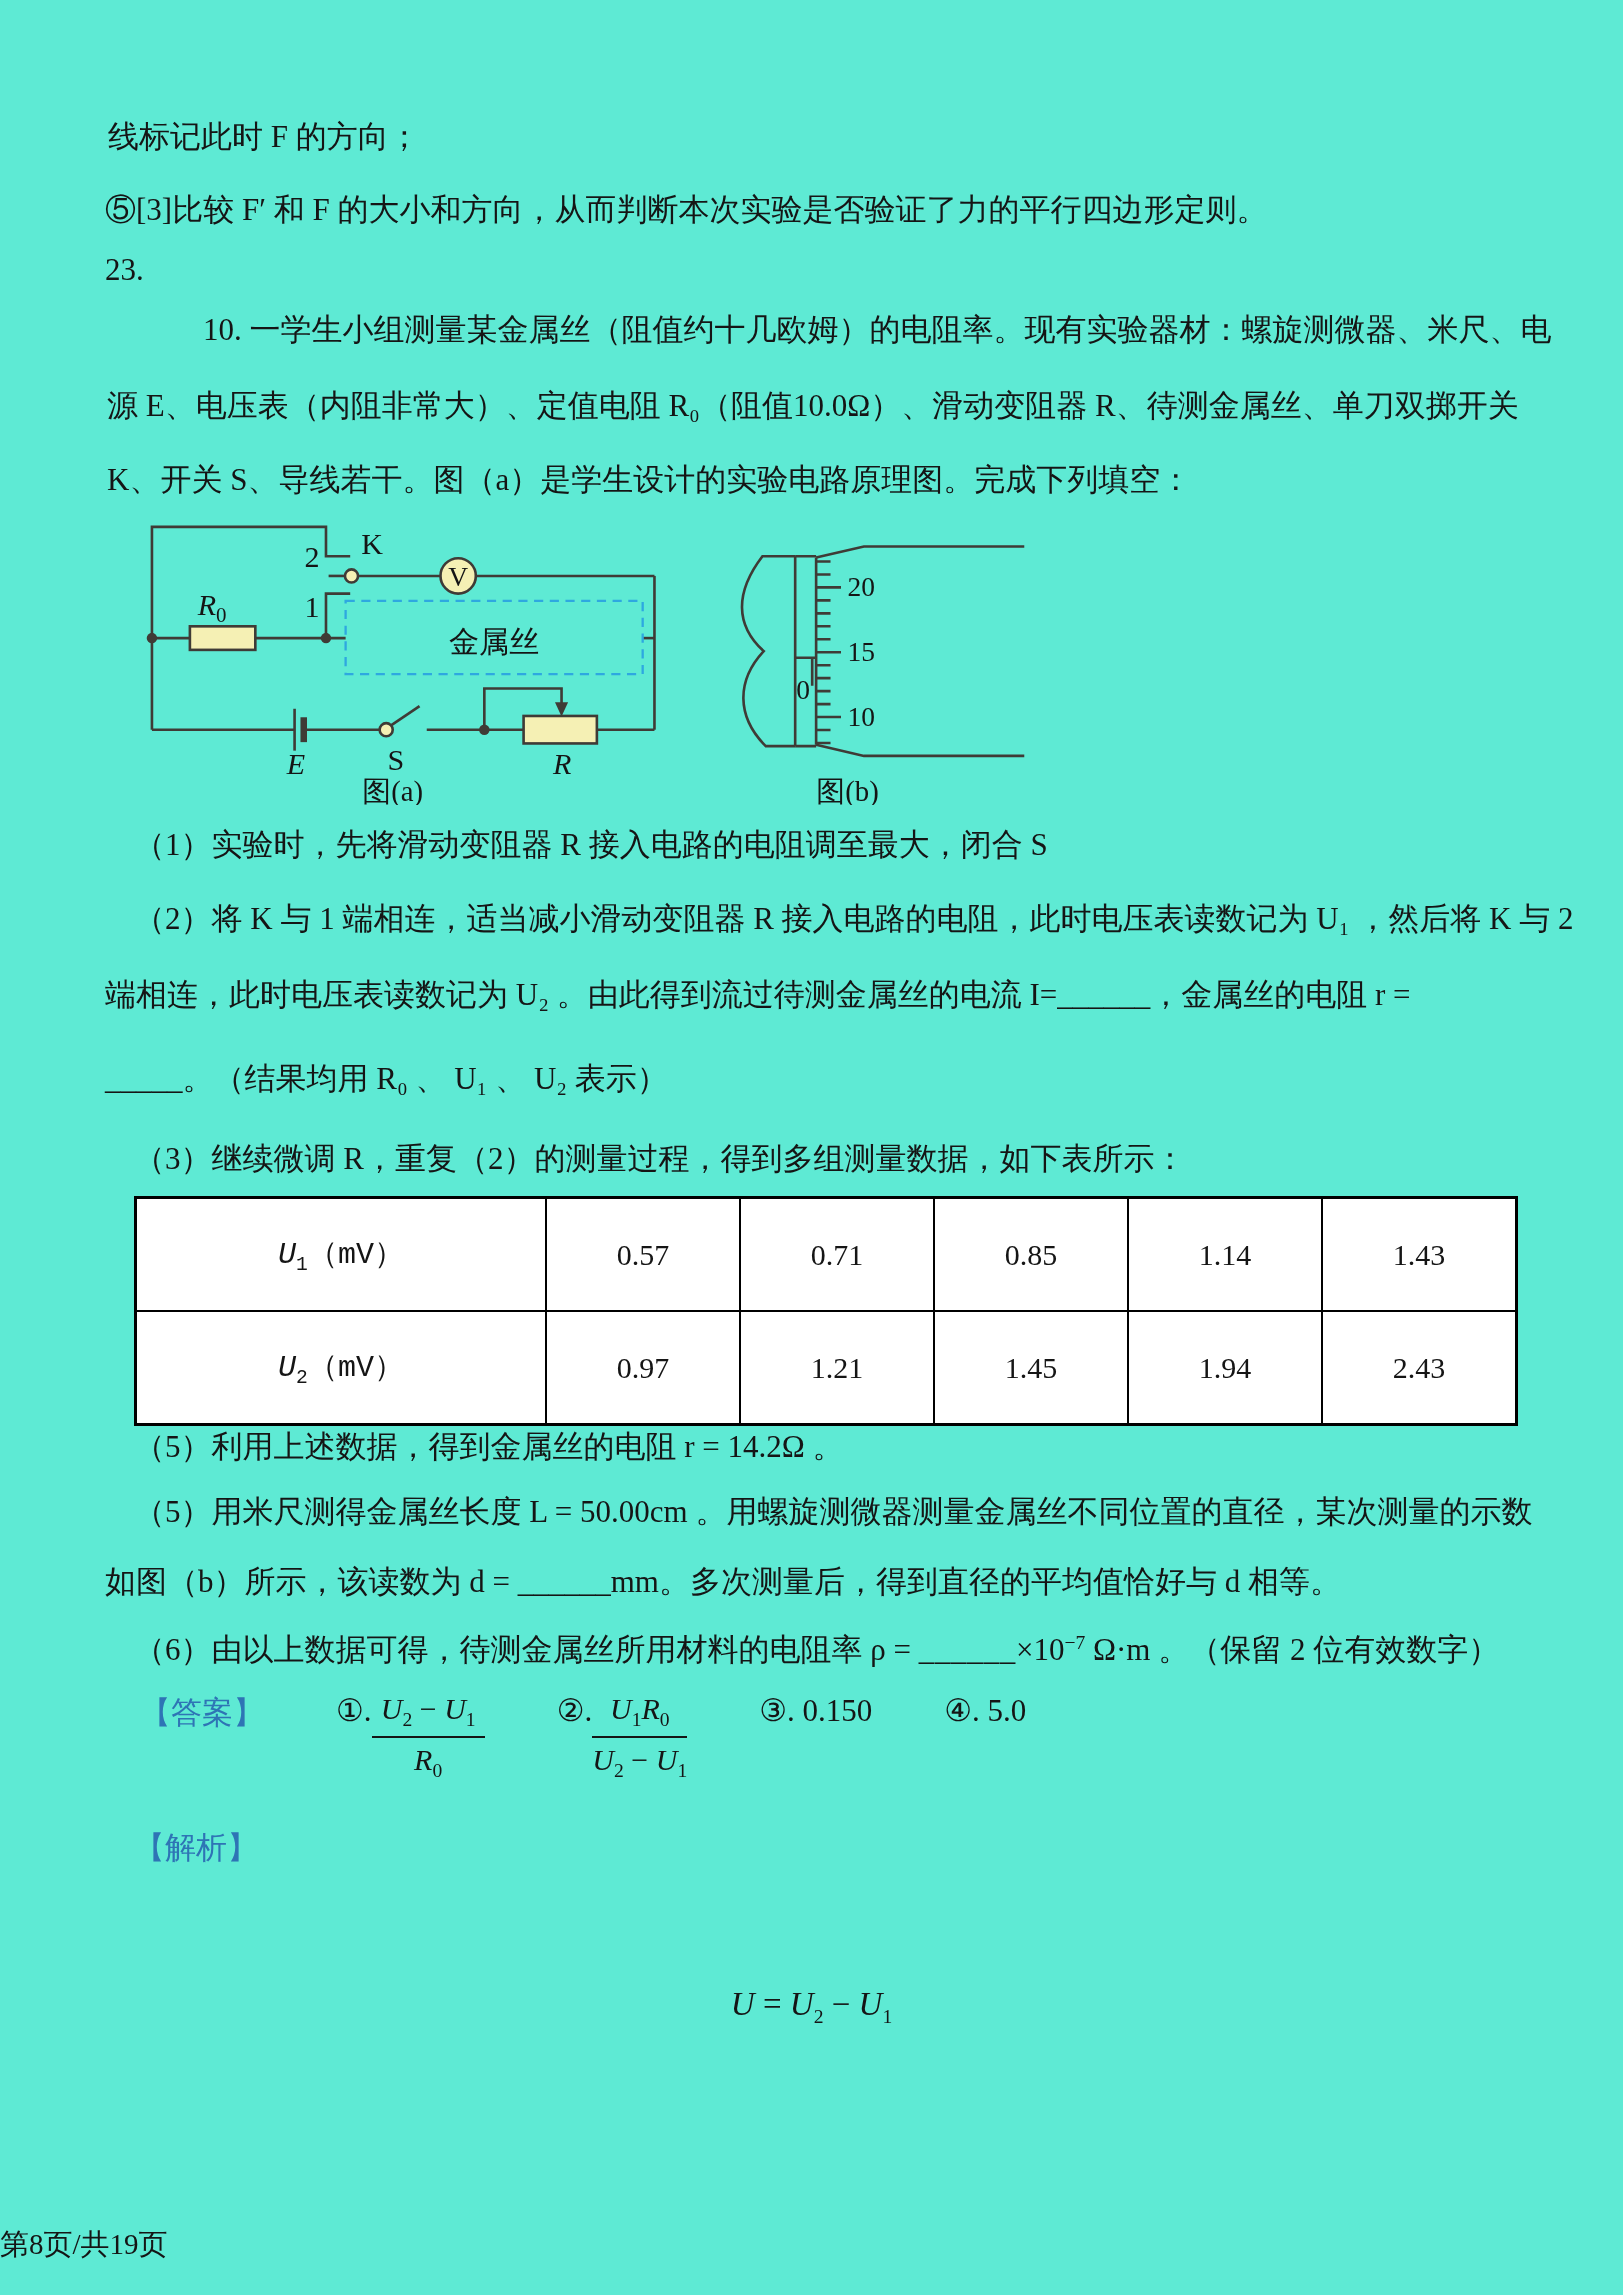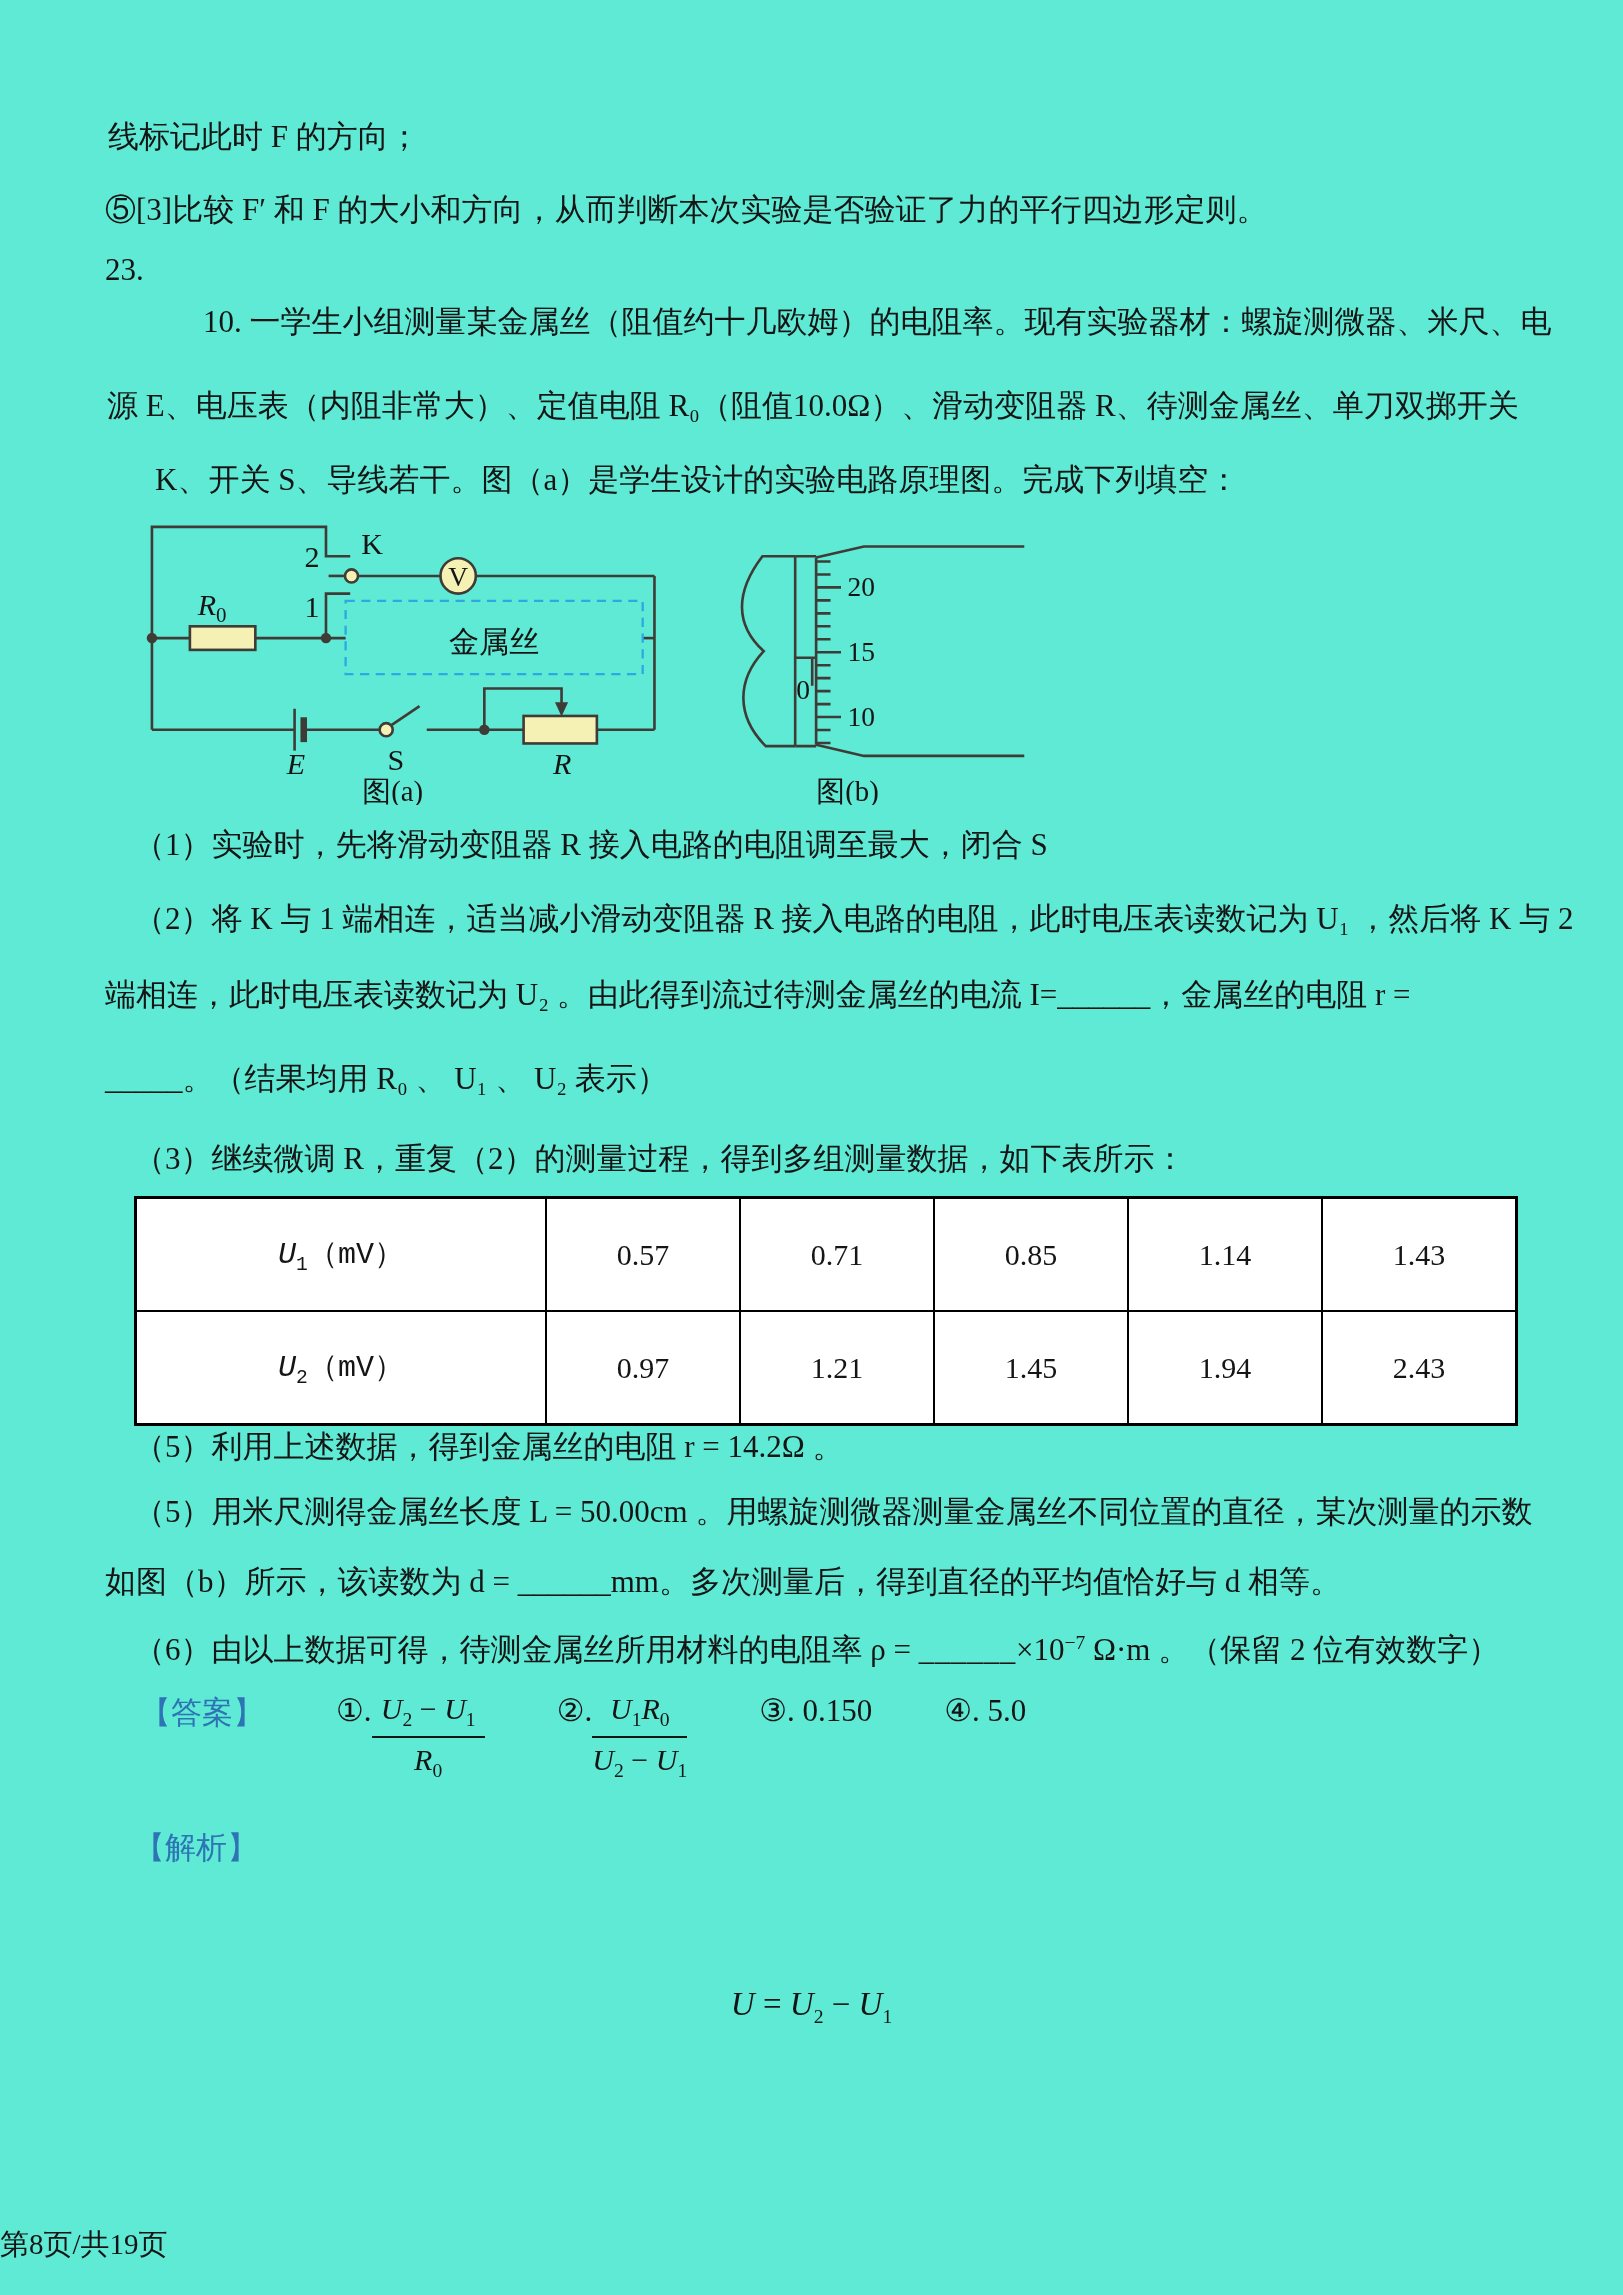--- a/index.html
+++ b/index.html
@@ -64,23 +64,23 @@
 </style>
 </head>
 <body>
 
 <div class="page">
 
   <div class="line" style="left:108px;top:118px;">线标记此时 F 的方向；</div>
   <div class="line" style="left:105px;top:191px;">⑤[3]比较 F′ 和 F 的大小和方向，从而判断本次实验是否验证了力的平行四边形定则。</div>
   <div class="line" style="left:105px;top:251px;">23.</div>
 
-  <div class="line" style="left:203px;top:303px;text-align:center;">10. 一学生小组测量某金属丝（阻值约十几欧姆）的电阻率。现有实验器材：螺旋测微器、米尺、电</div>
+  <div class="line" style="left:203px;top:311px;text-align:center;">10. 一学生小组测量某金属丝（阻值约十几欧姆）的电阻率。现有实验器材：螺旋测微器、米尺、电</div>
   <div class="line" style="left:107px;top:387px;">源 E、电压表（内阻非常大）、定值电阻 R₀（阻值10.0Ω）、滑动变阻器 R、待测金属丝、单刀双掷开关</div>
-  <div class="line" style="left:107px;top:461px;margin-left:48px;">K、开关 S、导线若干。图（a）是学生设计的实验电路原理图。完成下列填空：</div>
+  <div class="line" style="left:107px;top:461px;">K、开关 S、导线若干。图（a）是学生设计的实验电路原理图。完成下列填空：</div>
 
   <div class="fig" style="left:131px;top:517px;width:530px;height:288px;">
     <svg viewBox="0 0 810 440" width="530" height="288">
       <g stroke="#3F3B36" stroke-width="4" fill="none">
 
         <path d="M32,325 L32,15 L298,15 L298,60 L335,60"></path>
 
         <path d="M335,117 L298,117 L298,185"></path>
 
         <path d="M32,185 L90,185 M190,185 L328,185"></path>

